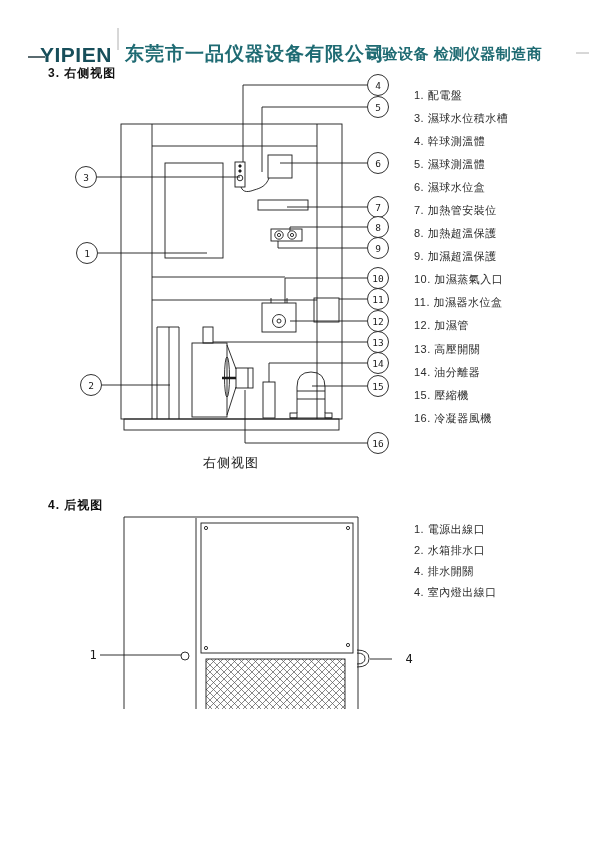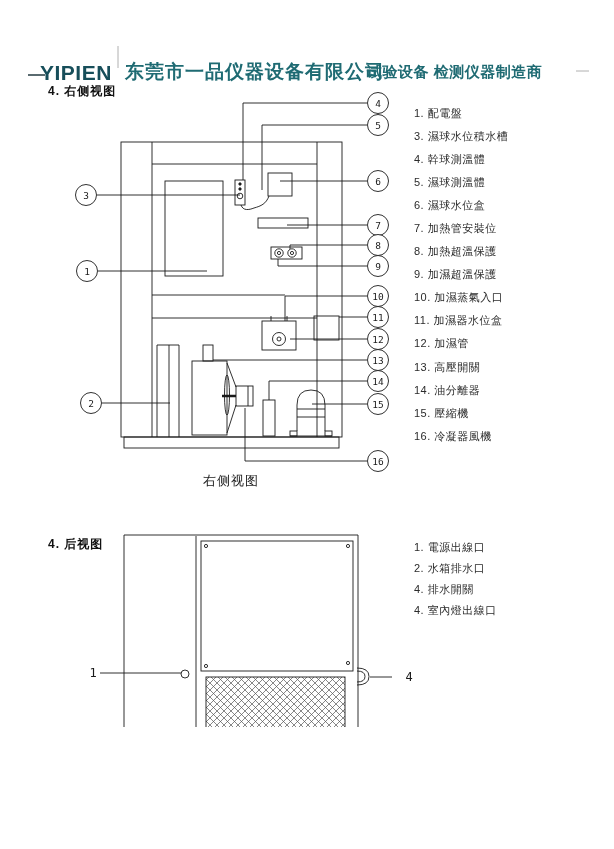--- a/index.html
+++ b/index.html
@@ -1,35 +1,34 @@
 <!DOCTYPE html>
 <html style="--brand: #1f6b73; --logo: #174e5a; --link: #3355cc; --footer-text: #8a8a8a; --footer-label: #c1707e; --bullet: #e8606a;"><head>
 <meta charset="utf-8">
 <style>
   html,body { margin:0; padding:0; background:#ffffff; }
   .page {
     position:relative; width:614px; height:709px; background:#fff;
     font-family:"Liberation Sans", sans-serif; overflow:hidden;
     color:#1a1a1a;
-    margin-top:18px;
   }
   .abs { position:absolute; }
 
   
   .logo {
     left:40px; top:43px; font-size:21px; font-weight:800;
     letter-spacing:0.5px; color:var(--logo,#174e5a);
   }
   .logo-dash { left:28px; top:56px; width:17px; height:2px; background:#5a6b70; }
   .company { left:125px; top:41px; font-size:19px; font-weight:bold; letter-spacing:1px; color:var(--brand,#1f6b73); }
   .tagline { left:367px; top:45px; font-size:15px; font-weight:bold; letter-spacing:0.5px; color:var(--brand,#1f6b73); }
 
   .section-title { font-size:12px; font-weight:bold; color:#111; letter-spacing:1px; }
   .st1 { left:48px; top:65px; }
-  .st2 { left:48px; top:518px; }
+  .st2 { left:48px; top:497px; }
 
   .parts-list { left:414px; font-size:11px; color:#2b2b2b; letter-spacing:0.5px; white-space:nowrap; }
   .list1 { top:84px; line-height:23.05px; }
   .list2 { top:519px; line-height:21px; }
 
   .caption1 { left:196px; top:454px; width:70px; text-align:center; font-size:13px; letter-spacing:1px; color:#1a1a1a;font-family:Liberation Mono, monospace; }
 
   svg.overlay { position:absolute; left:0; top:0; pointer-events:none; }
   .draw { stroke:#1a1a1a; stroke-width:0.9; fill:none; }
   .callout circle { fill:#fff; stroke:#1a1a1a; stroke-width:0.9; }
@@ -53,21 +52,21 @@
 </head>
 <body>
 
 <div class="page">
 
   <div class="abs logo-dash"></div>
   <div class="abs logo">YIPIEN</div>
   <div class="abs company">东莞市一品仪器设备有限公司</div>
   <div class="abs tagline">试验设备 检测仪器制造商</div>
 
-  <div class="abs section-title st1">4. 右侧视图</div>
+  <div class="abs section-title st1">3. 右侧视图</div>
   <div class="abs section-title st2">4. 后视图</div>
 
   <svg class="overlay" width="614" height="849" viewBox="0 0 614 849">
     <defs>
       <pattern id="hatch" width="7" height="7" patternUnits="userSpaceOnUse">
         <path d="M0,0 L7,7 M7,0 L0,7" stroke="#555" stroke-width="0.7"></path>
       </pattern>
     </defs>
 
     <g class="draw">

